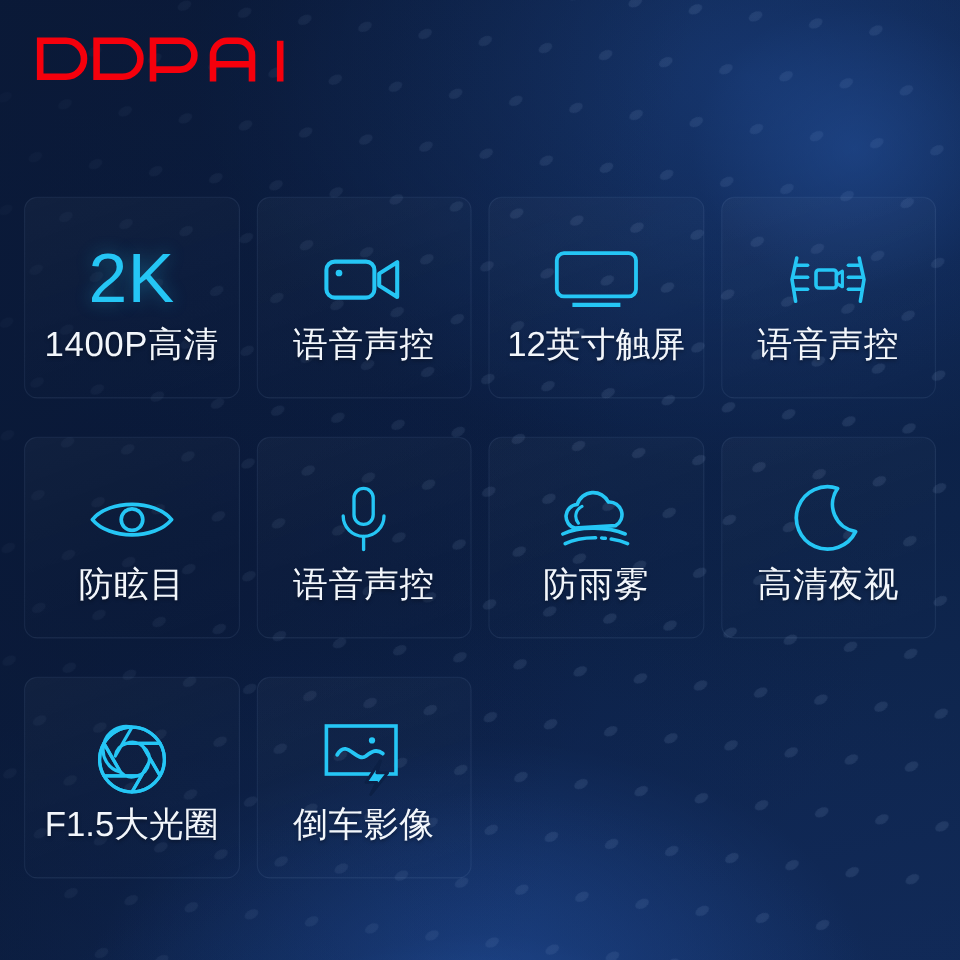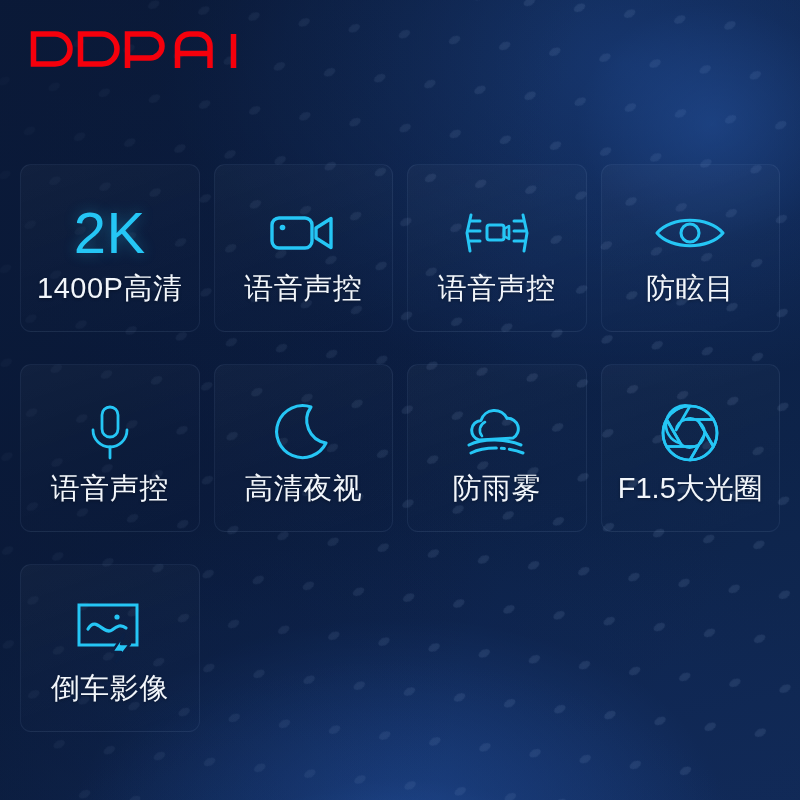--- a/index.html
+++ b/index.html
@@ -164,20 +164,29 @@
       <div class="card-icon">
         <svg width="68" height="48" viewBox="0 0 68 48">
           <rect x="3" y="9" width="40" height="30" rx="7" ry="7" fill="none" stroke="#25c6f5" stroke-width="3.4"></rect>
           <circle cx="13.5" cy="18.5" r="2.8" fill="#25c6f5"></circle>
           <path d="M47,19 L62,9.5 V38.5 L47,29 Z" fill="none" stroke="#25c6f5" stroke-width="3.4" stroke-linejoin="round"></path>
         </svg>
       </div>
       <div class="card-label">语音声控</div>
     </div>
 
+    <div class="card">
+      <div class="card-icon">
+        <svg width="72" height="52" viewBox="0 0 72 52">
+          <rect x="3" y="4" width="66" height="36" rx="6" ry="6" fill="none" stroke="#25c6f5" stroke-width="3.2"></rect>
+          <path d="M16,47 H56" stroke="#25c6f5" stroke-width="3.6" stroke-linecap="butt"></path>
+        </svg>
+      </div>
+      <div class="card-label label-narrow">12英寸触屏</div>
+    </div>
 
     <div class="card">
       <div class="card-icon">
         <svg width="72" height="48" viewBox="0 0 72 48">
           <g fill="none" stroke="#25c6f5" stroke-width="3" stroke-linecap="round">
             <path d="M10,6 L6,24 L9,42"></path>
             <path d="M10,12 H19"></path>
             <path d="M8,22 H19"></path>
             <path d="M8.5,32 H19"></path>
             <path d="M62,6 L66,24 L63,42"></path>
@@ -208,39 +217,39 @@
           <rect x="15" y="3" width="16" height="30" rx="8" ry="8" fill="none" stroke="#25c6f5" stroke-width="2.8"></rect>
           <path d="M6,26 a17,17 0 0 0 34,0" fill="none" stroke="#25c6f5" stroke-width="2.8" stroke-linecap="round"></path>
           <path d="M23,43 V54" stroke="#25c6f5" stroke-width="2.8" stroke-linecap="round"></path>
         </svg>
       </div>
       <div class="card-label">语音声控</div>
     </div>
 
     <div class="card">
       <div class="card-icon">
-        <svg width="58" height="58" viewBox="0 0 58 58">
-          <path d="M37,3 A26,26 0 1 0 52,39 A23,23 0 0 1 37,3 Z" fill="none" stroke="#25c6f5" stroke-width="3.1" stroke-linejoin="round"></path>
-        </svg>
-      </div>
-      <div class="card-label">高清夜视</div>
-    </div>
-
-    <div class="card">
-      <div class="card-icon">
         <svg width="72" height="54" viewBox="0 0 72 54">
           <path d="M18,34 a10,10 0 0 1 2,-19.6 a14,14 0 0 1 26,-2 a10.5,10.5 0 0 1 6,19.6 Z" fill="none" stroke="#25c6f5" stroke-width="3" stroke-linejoin="round"></path>
           <path d="M24,16 a9,9 0 0 0 -3,14" fill="none" stroke="#25c6f5" stroke-width="2.6" stroke-linecap="round"></path>
           <g fill="none" stroke="#25c6f5" stroke-width="3" stroke-linecap="round">
             <path d="M8,39 C22,32 46,33 60,39"></path>
             <path d="M10,47 C24,40 48,41 62,47" stroke-dasharray="26 5 3 5 18"></path>
           </g>
         </svg>
       </div>
       <div class="card-label">防雨雾</div>
+    </div>
+
+    <div class="card">
+      <div class="card-icon">
+        <svg width="58" height="58" viewBox="0 0 58 58">
+          <path d="M37,3 A26,26 0 1 0 52,39 A23,23 0 0 1 37,3 Z" fill="none" stroke="#25c6f5" stroke-width="3.1" stroke-linejoin="round"></path>
+        </svg>
+      </div>
+      <div class="card-label">高清夜视</div>
     </div>
 
 
 
     <div class="card">
       <div class="card-icon">
         <svg width="62" height="62" viewBox="0 0 62 62">
           <g fill="none" stroke="#25c6f5" stroke-width="2.7" stroke-linejoin="round">
             <circle cx="31" cy="31" r="27"></circle>
             <path d="M31,4 A27,27 0 0 0 7.6,17.5 L21.5,41.5 A12,12 0 0 1 31,4 Z"></path>

